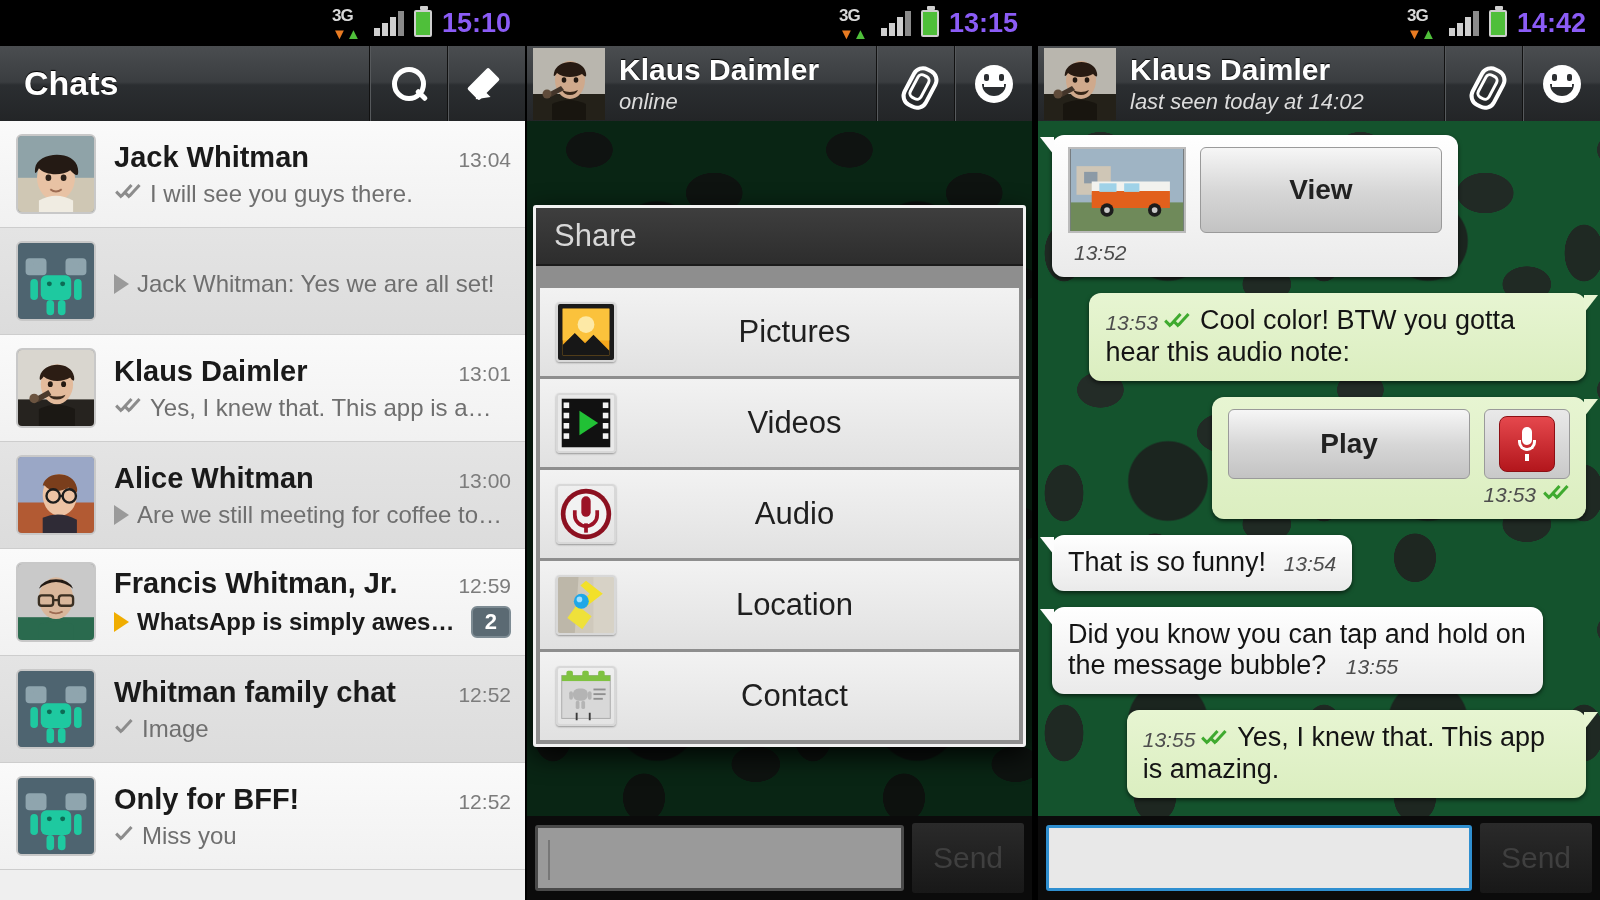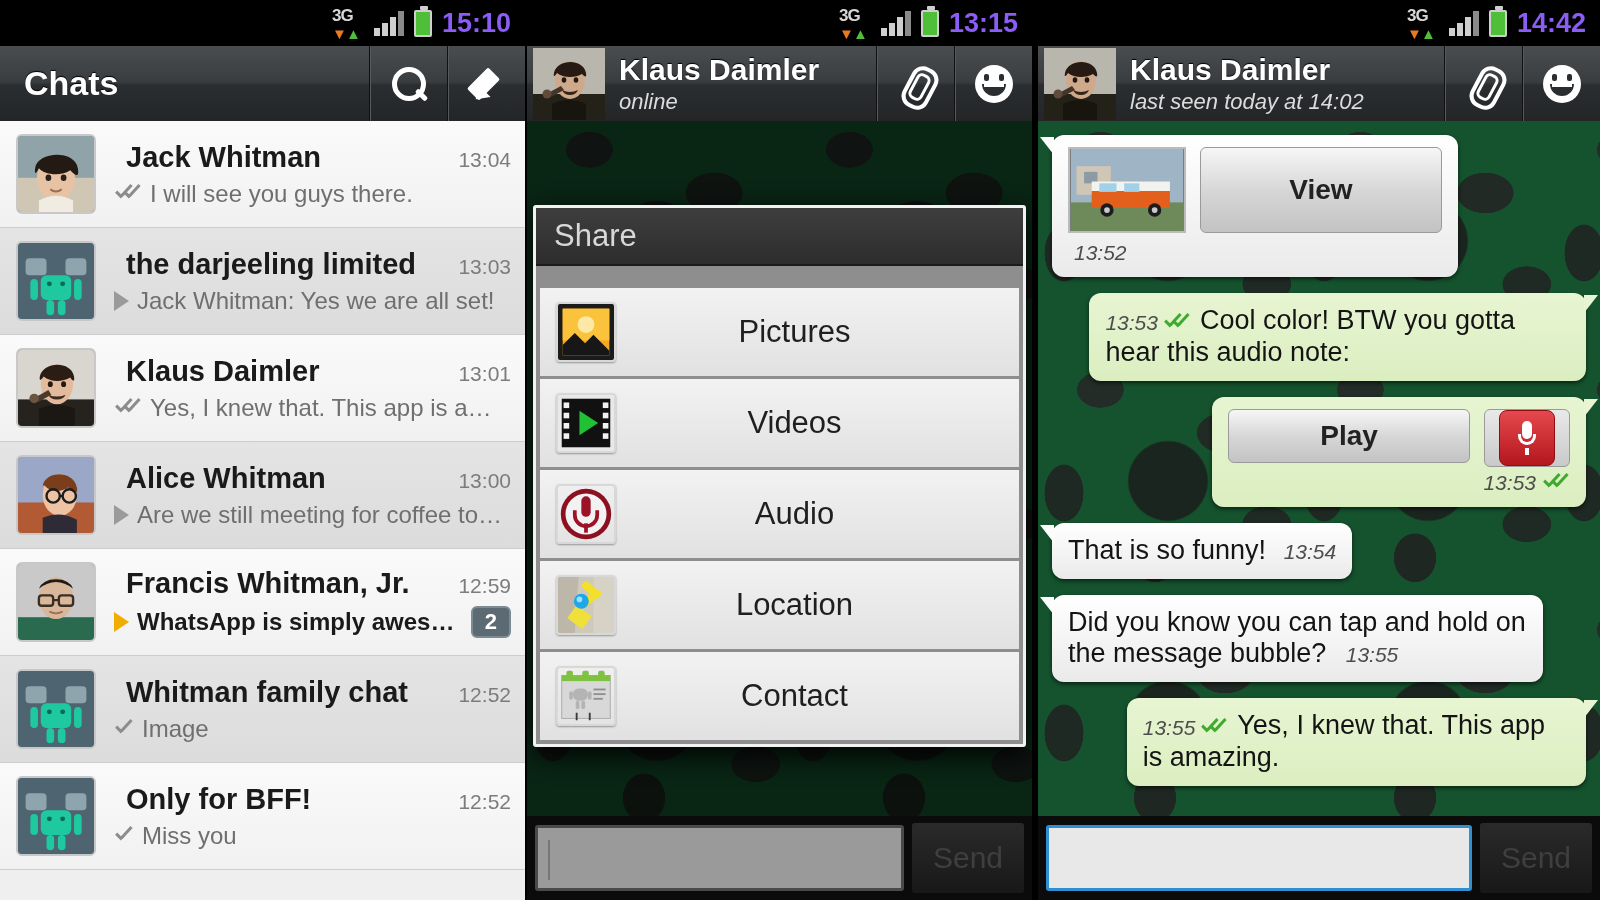--- a/index.html
+++ b/index.html
@@ -81,21 +81,21 @@
   .chat-row { display: flex; align-items: center; height: 107px; padding: 0 14px 0 16px;
               border-bottom: 1px solid #cdcdcd; cursor: pointer;
               background: linear-gradient(to bottom,#fafafa,#f1f1f1); }
   .chat-row.alt { background: linear-gradient(to bottom,#e4e4e4,#dcdcdc); }
   .avatar { width: 80px; height: 80px; border-radius: 6px; flex: 0 0 80px;
             border: 2px solid #c8c8c8; overflow: hidden; position: relative; background:#888; }
   .avatar svg { display:block; width:100%; height:100%; }
   .chat-body { flex: 1; min-width: 0; padding-left: 18px; }
   .chat-line1 { display: flex; align-items: baseline; }
   .chat-name { flex: 1; font: bold 29px "Liberation Sans", sans-serif; color: #1a1a1a;
-               white-space: nowrap; overflow: hidden; text-overflow: ellipsis; margin-left: 12px; }
+               white-space: nowrap; overflow: hidden; text-overflow: ellipsis; }
   .chat-time { font: 21px "Liberation Sans", sans-serif; color: #7c7c7c; padding-left: 10px; }
   .chat-line2 { display: flex; align-items: center; margin-top: 6px; gap: 8px; }
   .chat-msg { flex: 1; font: 24px "Liberation Sans", sans-serif; color: #6f6f6f;
               white-space: nowrap; overflow: hidden; text-overflow: ellipsis; }
   .chat-msg.unread { color: #1a1a1a; font-weight: bold; }
   .badge { background: #5b6a73; color: #fff; font: bold 22px "Liberation Sans", sans-serif;
            border-radius: 6px; padding: 1px 12px; border: 2px solid #7d8b93; flex: 0 0 auto; }
   .mk-green { color: #3faa2f; }
   .chk { position: relative; width: 20px; height: 18px; display:inline-block; }
   .chk::before { content:""; position:absolute; left:1px; top:8px; width:8px; height:3px;
@@ -302,24 +302,20 @@
             <rect x="13" y="38" width="8" height="22" rx="4"></rect>
                 <rect x="59" y="38" width="8" height="22" rx="4"></rect>
             <rect x="30" y="60" width="8" height="16" rx="4"></rect>
                 <rect x="42" y="60" width="8" height="16" rx="4"></rect>
             <circle cx="33" cy="43" r="2.6" fill="#0d6b55"></circle>
                 <circle cx="47" cy="43" r="2.6" fill="#0d6b55"></circle>
               </g>
             </svg>
         </div>
         <div class="chat-body">
-          <div class="chat-line1">
-            <span class="chat-name">the darjeeling limited</span>
-            <span class="chat-time">13:03</span>
-          </div>
           <div class="chat-line2">
             <span class="tri"></span>
             <span class="chat-msg">Jack Whitman: Yes we are all set!</span>
           </div>
         </div>
       </div>
 
       <div class="chat-row">
         <div class="avatar">
           <svg viewBox="0 0 80 80">
@@ -752,21 +748,21 @@
                 </span>
             </span>
             <span>Cool color! BTW you gotta hear this audio note:</span>
           </div>
         </div>
 
         <div class="bub-row right">
           <div class="bub out media-bub" style="width:70%">
             <span class="tail"></span>
             <div class="media-row">
-              <div class="btn3d" style="flex:1;height:54px">Play</div>
+              <div class="btn3d" style="flex:1;height:70px">Play</div>
               <div class="mic-btn">
                 <span class="mic-chip">
                   <span class="ico-mic">
                     <i class="cap"></i>
                       <i class="arc"></i>
                       <i class="stem"></i>
                   </span>
                 </span>
               </div>
             </div>

